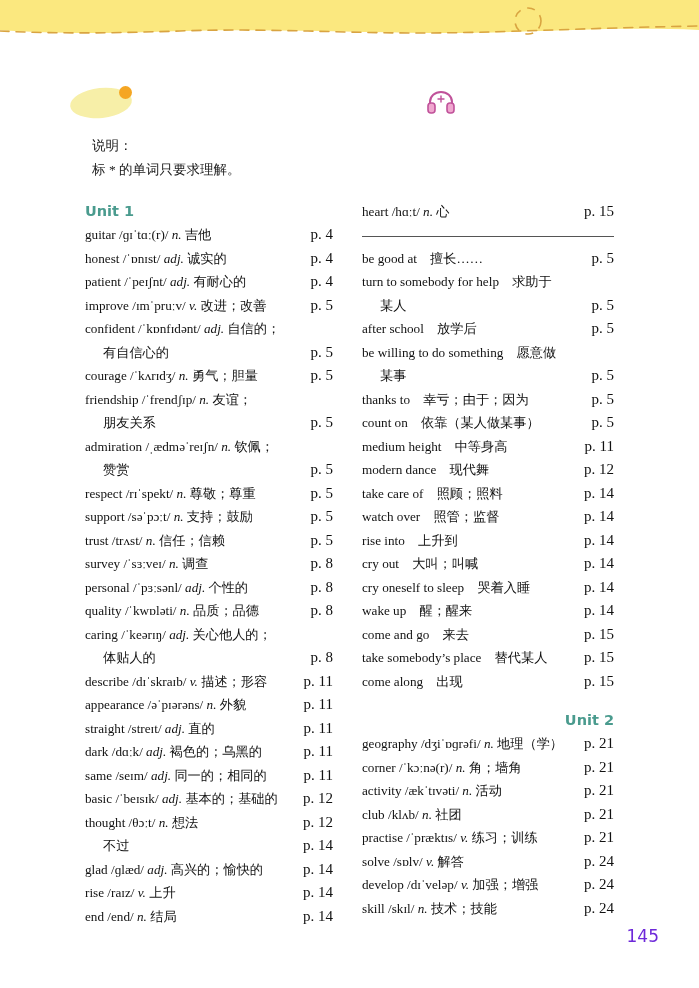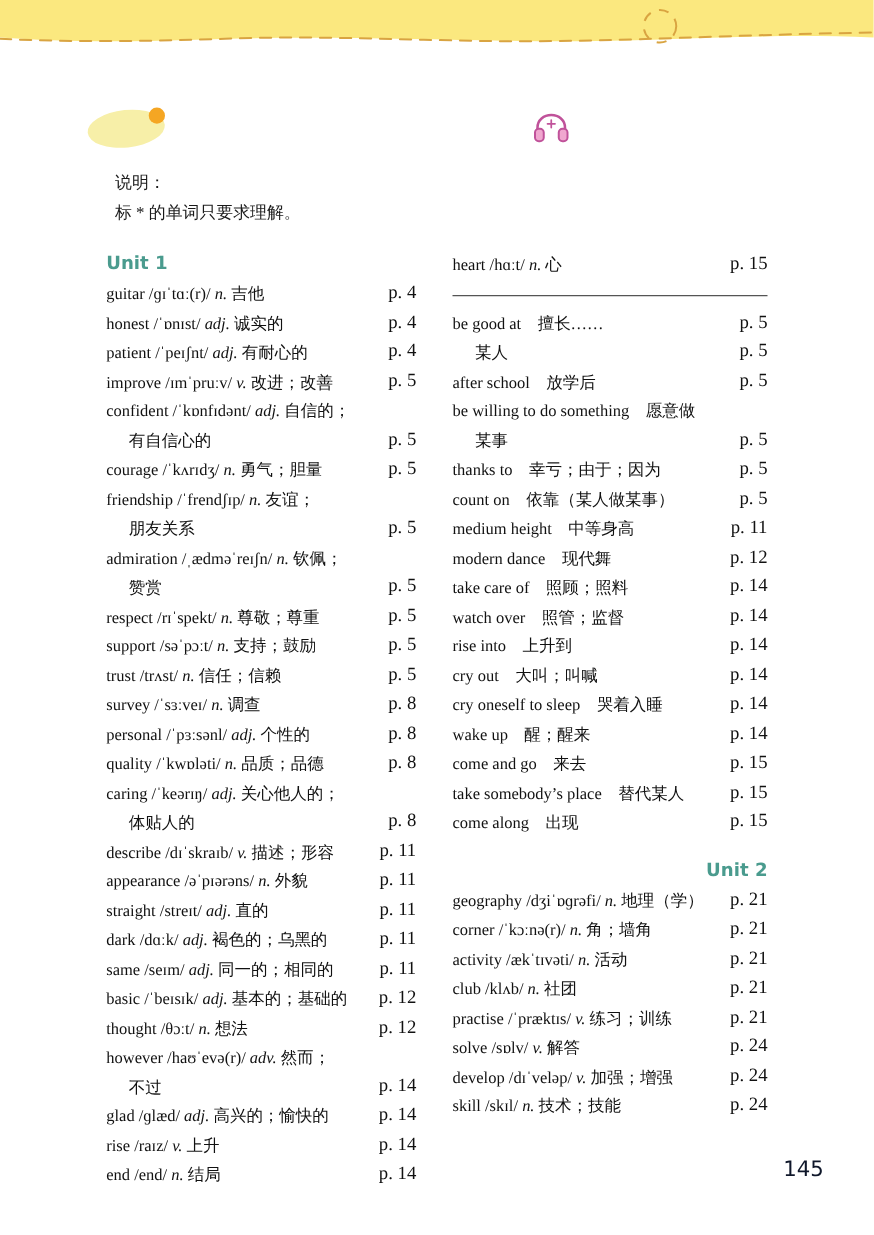--- a/index.html
+++ b/index.html
@@ -135,21 +135,21 @@
     width: 100%;
   }
 
   
   .page-number {
     position: absolute;
     right: 40px;
     bottom: 42px;
     font-family: "DejaVu Sans", "Liberation Sans", sans-serif;
     font-size: 17px;
-    color: #0f172a;
+    color: #6d28d9;
   }
 </style>
 </head>
 <body>
 
 <div class="top-banner">
   <svg width="699" height="46" viewBox="0 0 699 46" xmlns="http://www.w3.org/2000/svg">
     <path d="M0 0 H699 V30 C600 26 520 34 430 33 C340 32 250 28 150 32 C90 34 40 33 0 30 Z" fill="#fbe87f"></path>
     <path d="M0 31 C60 34 120 33 180 31 C260 28 340 33 420 33 C500 33 580 28 699 26" fill="none" stroke="#d9a441" stroke-width="1.6" stroke-dasharray="9 7" stroke-linecap="round"></path>
     <circle cx="528" cy="21" r="13" fill="none" stroke="#d9a441" stroke-width="1.6" stroke-dasharray="8 7"></circle>
@@ -196,30 +196,30 @@
       <div class="entry"><span class="txt">quality  /ˈkwɒləti/ </span><span class="pos">n.</span><span> 品质；品德</span><span class="page">p. 8</span></div>
       <div class="entry"><span class="txt">caring  /ˈkeərɪŋ/ </span><span class="pos">adj.</span><span> 关心他人的；</span></div>
       <div class="entry cont"><span class="txt">体贴人的</span><span class="page">p. 8</span></div>
       <div class="entry"><span class="txt">describe  /dɪˈskraɪb/ </span><span class="pos">v.</span><span> 描述；形容</span><span class="page">p. 11</span></div>
       <div class="entry"><span class="txt">appearance  /əˈpɪərəns/ </span><span class="pos">n.</span><span> 外貌</span><span class="page">p. 11</span></div>
       <div class="entry"><span class="txt">straight  /streɪt/ </span><span class="pos">adj.</span><span> 直的</span><span class="page">p. 11</span></div>
       <div class="entry"><span class="txt">dark  /dɑːk/ </span><span class="pos">adj.</span><span> 褐色的；乌黑的</span><span class="page">p. 11</span></div>
       <div class="entry"><span class="txt">same  /seɪm/ </span><span class="pos">adj.</span><span> 同一的；相同的</span><span class="page">p. 11</span></div>
       <div class="entry"><span class="txt">basic  /ˈbeɪsɪk/ </span><span class="pos">adj.</span><span> 基本的；基础的</span><span class="page">p. 12</span></div>
       <div class="entry"><span class="txt">thought  /θɔːt/ </span><span class="pos">n.</span><span> 想法</span><span class="page">p. 12</span></div>
-      <div class="entry"><span class="txt">however  /haʊˈevə(r)/ </span><span class="pos">adv.</span><span> 然而；</span></div>
       <div class="entry cont"><span class="txt">不过</span><span class="page">p. 14</span></div>
       <div class="entry"><span class="txt">glad  /ɡlæd/ </span><span class="pos">adj.</span><span> 高兴的；愉快的</span><span class="page">p. 14</span></div>
       <div class="entry"><span class="txt">rise  /raɪz/ </span><span class="pos">v.</span><span> 上升</span><span class="page">p. 14</span></div>
       <div class="entry"><span class="txt">end  /end/ </span><span class="pos">n.</span><span> 结局</span><span class="page">p. 14</span></div>
     </div>
   <div class="col col-right" id="col-right">
       <div class="entry"><span class="txt">heart  /hɑːt/ </span><span class="pos">n.</span><span> 心</span><span class="page">p. 15</span></div>
       <div class="divider"></div>
       <div class="entry"><span class="txt">be good at　擅长……</span><span class="page">p. 5</span></div>
+      <div class="entry"><span class="txt">turn to somebody for help　求助于</span></div>
       <div class="entry cont"><span class="txt">某人</span><span class="page">p. 5</span></div>
       <div class="entry"><span class="txt">after school　放学后</span><span class="page">p. 5</span></div>
       <div class="entry"><span class="txt">be willing to do something　愿意做</span></div>
       <div class="entry cont"><span class="txt">某事</span><span class="page">p. 5</span></div>
       <div class="entry"><span class="txt">thanks to　幸亏；由于；因为</span><span class="page">p. 5</span></div>
       <div class="entry"><span class="txt">count on　依靠（某人做某事）</span><span class="page">p. 5</span></div>
       <div class="entry"><span class="txt">medium height　中等身高</span><span class="page">p. 11</span></div>
       <div class="entry"><span class="txt">modern dance　现代舞</span><span class="page">p. 12</span></div>
       <div class="entry"><span class="txt">take care of　照顾；照料</span><span class="page">p. 14</span></div>
       <div class="entry"><span class="txt">watch over　照管；监督</span><span class="page">p. 14</span></div>

